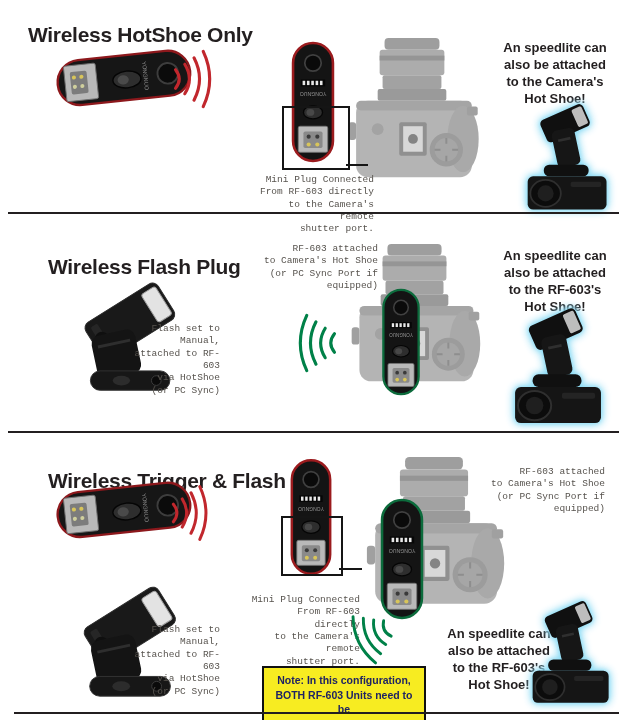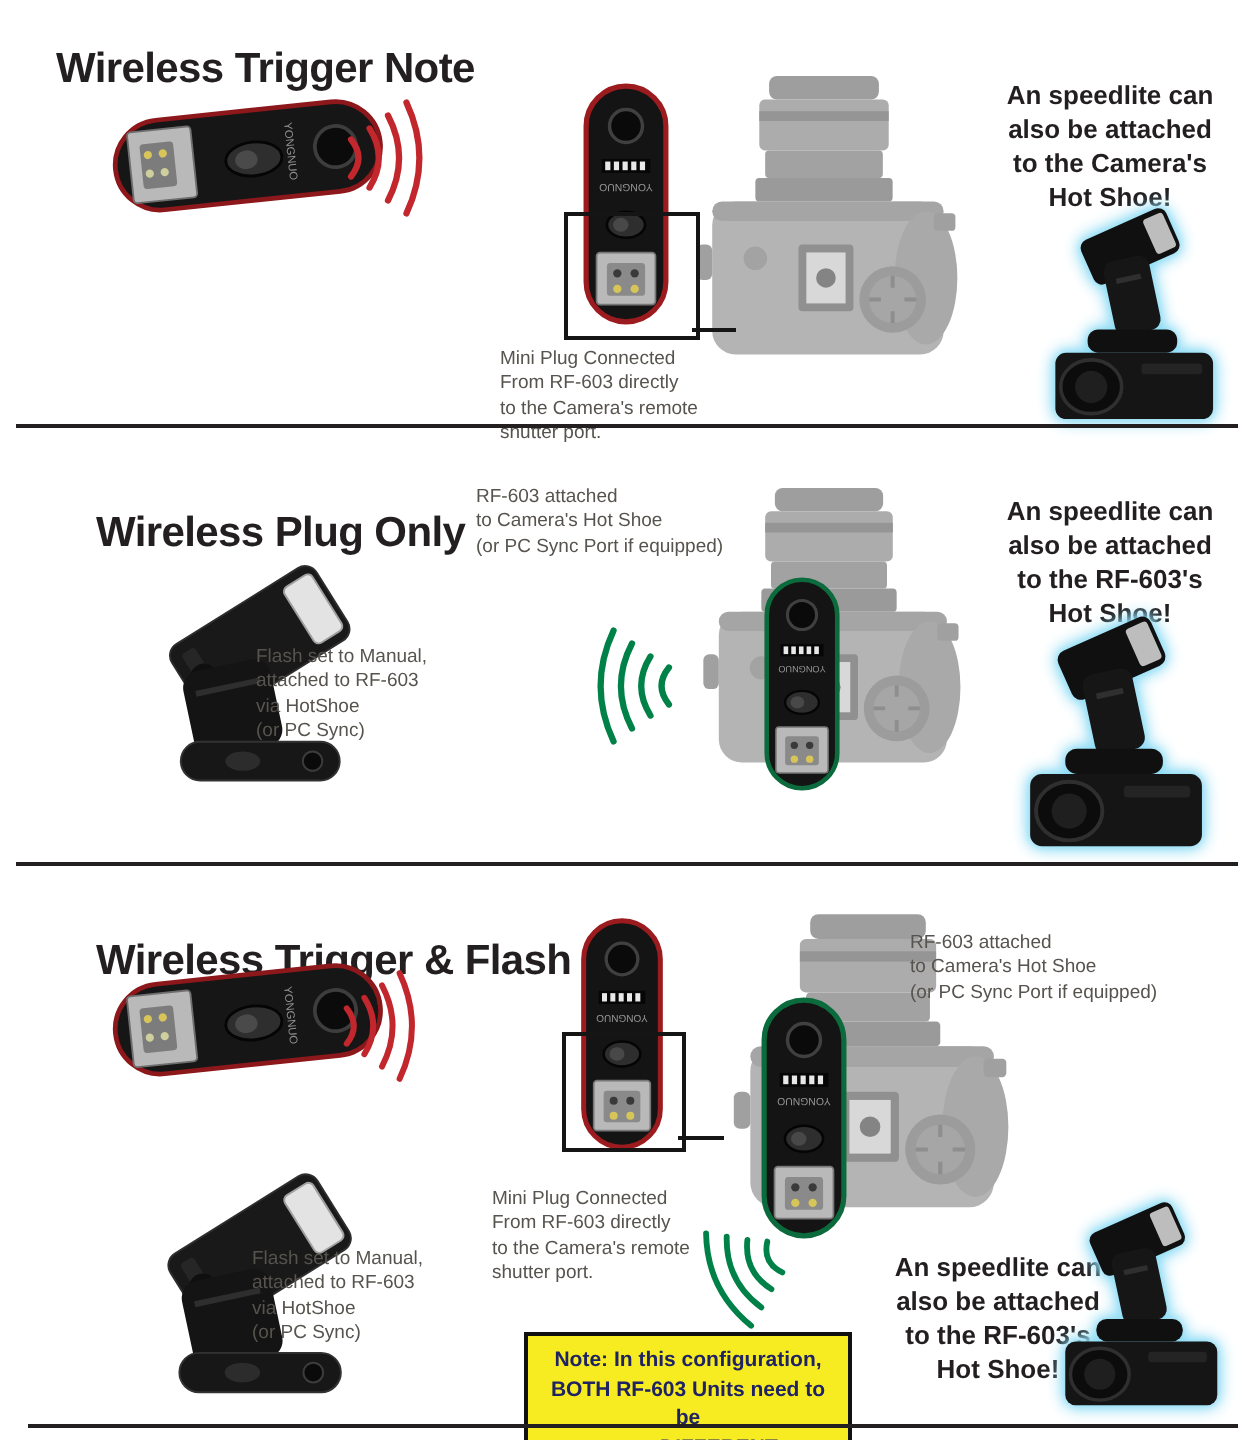--- a/index.html
+++ b/index.html
@@ -6,21 +6,21 @@
     --red-wave:#c1272d; --green-wave:#008148; --blue-glow:#8edcf5;
     --outline-red:#9b1b1e; --outline-green:#0c6b3c;
     --note-bg:#f7ec21; --note-text:#1f2363;
     --heading-text:#231f20; --caption-text:#57534e;
   }
   html,body{margin:0;padding:0;background:#fff;}
   .page{position:relative;width:619px;height:720px;background:#fff;overflow:hidden;
         font-family:"Liberation Sans",sans-serif;}
   .abs{position:absolute;}
   .heading{font-weight:bold;font-size:21px;letter-spacing:-0.3px;color:var(--heading-text);white-space:nowrap;}
-  .caption{font-size:9.5px;line-height:1.3;color:var(--caption-text);text-align:left;white-space:pre-line;}
+  .caption{font-size:9.5px;line-height:1.3;color:var(--caption-text);text-align:right;white-space:pre-line;font-family:Liberation Mono, monospace;}
   .blurb{font-size:13px;font-weight:bold;line-height:1.3;color:var(--heading-text);text-align:center;white-space:pre-line;}
   .note-box{background:var(--note-bg);border:2px solid #111;color:var(--note-text);
             font-size:10.5px;font-weight:bold;line-height:1.4;text-align:center;
             padding:5px 7px;white-space:pre-line;}
   .divider{height:2px;background:var(--heading-text);}
   .bracket{border:2px solid #151515;background:transparent;}
   .hline{height:2px;background:#151515;}
   .dev svg{display:block;width:100%;height:100%;}
   .red-waves{color:var(--red-wave);}
   .green-waves{color:var(--green-wave);}
@@ -128,21 +128,21 @@
         <rect x="28" y="70" width="50" height="13" rx="6" fill="#101010"></rect>
         <rect x="10" y="83" width="88" height="37" rx="6" fill="#151515"></rect>
         <ellipse cx="30" cy="102" rx="17" ry="15" fill="#0c0c0c" stroke="#2f2f2f" stroke-width="2"></ellipse>
         <circle cx="30" cy="102" r="9" fill="#1f1f1f"></circle>
         <rect x="58" y="89" width="34" height="6" rx="2" fill="#242424"></rect>
       </symbol>
     </defs>
   </svg>
 
   <section>
-    <h2 class="abs heading" style="left:28px;top:6px;">Wireless Trigger Note</h2>
+    <h2 class="abs heading" style="left:28px;top:6px;">Wireless HotShoe Only</h2>
 
     <div class="abs dev" style="left:48px;top:42px;width:150px;height:72px;">
         <svg viewBox="0 0 160 72">
           <use href="#sym-tx"></use>
         </svg>
       </div>
     <div class="abs dev red-waves" style="left:170px;top:40px;width:48px;height:78px;">
         <svg viewBox="0 0 52 84">
           <use href="#sym-waves"></use>
         </svg>
@@ -173,21 +173,21 @@
     <div class="abs dev glow" style="left:518px;top:102px;width:100px;height:112px;">
         <svg viewBox="0 0 110 125">
           <use href="#sym-stack"></use>
         </svg>
       </div>
   </section>
 
   <div class="abs divider" style="left:8px;top:212px;width:611px;"></div>
 
   <section>
-    <h2 class="abs heading" style="left:48px;top:238px;">Wireless Plug Only</h2>
+    <h2 class="abs heading" style="left:48px;top:238px;">Wireless Flash Plug</h2>
 
     <div class="abs caption" style="left:238px;top:243px;width:140px;">RF-603 attached
 to Camera's Hot Shoe
 (or PC Sync Port if equipped)</div>
 
     <div class="abs dev" style="left:58px;top:274px;width:152px;height:124px;">
         <svg viewBox="0 0 150 128">
           <use href="#sym-flash"></use>
         </svg>
       </div>

